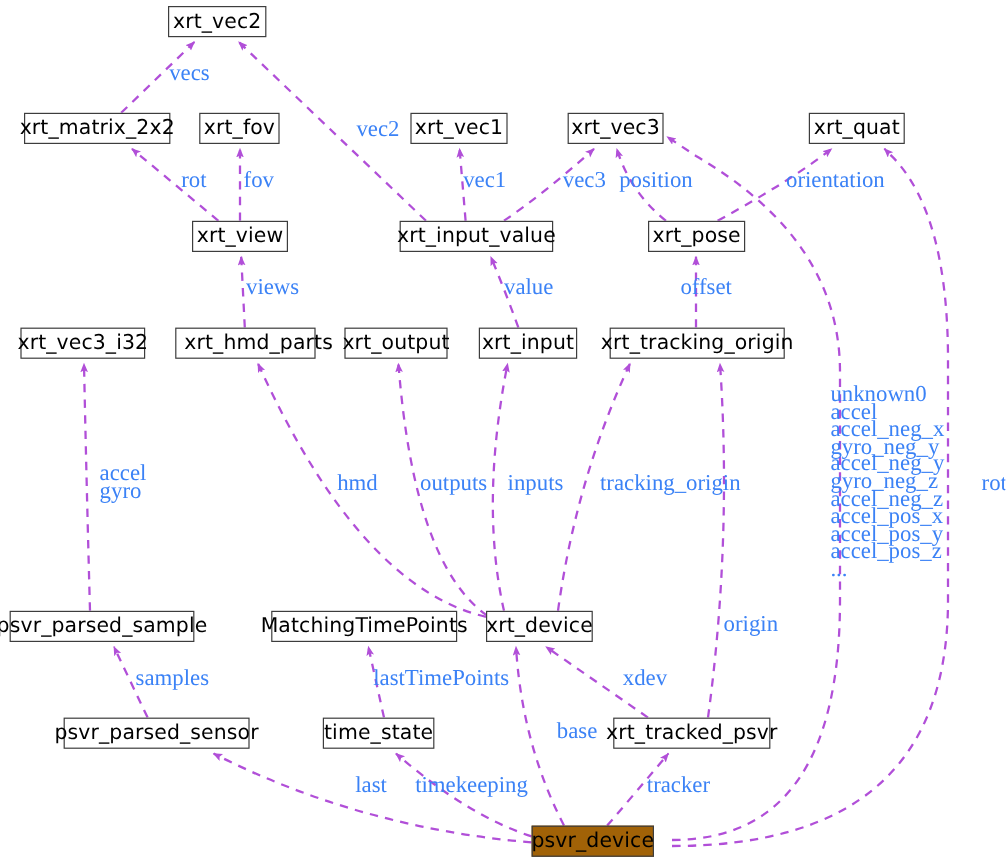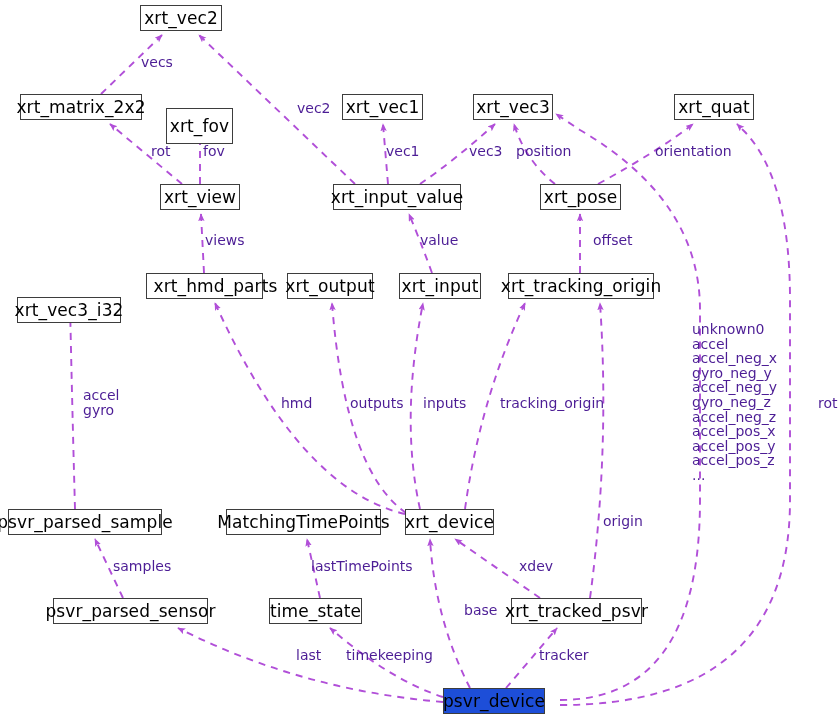--- a/index.html
+++ b/index.html
@@ -29,29 +29,30 @@
     color: #000000;
     font-size: 17px;
     line-height: 1;
     display: flex;
     align-items: center;
     justify-content: center;
     white-space: nowrap;
     letter-spacing: 0.1px;
   }
   .node.highlight {
-    background: #1d4ed8;
+    background: #a16207;
   }
   .elabel {
     position: absolute;
-    color: #4c1d95;
-    font-size: 14px;
+    color: #3b82f6;
+    font-size: 19px;
     line-height: 14.6px;
     white-space: pre;
     background: transparent;
+    font-family: Liberation Serif, serif;
   }
   .elabel.center { text-align: left; }
 </style>
 </head>
 <body>
 
 <div id="canvas">
 
   <svg id="edges" viewBox="0 0 838 720" xmlns="http://www.w3.org/2000/svg">
     <defs>
@@ -111,28 +112,28 @@
 
       <path d="M443,702 Q300,690 178,628"></path>
 
       <path d="M506,688 Q530,660 557,628"></path>
     </g>
   </svg>
 
   <div id="nodes">
       <div class="node" style="left: 140px; top: 5px; width: 82px; height: 26px;">xrt_vec2</div>
       <div class="node" style="left: 20px; top: 94px; width: 122px; height: 26px;">xrt_matrix_2x2</div>
-      <div class="node" style="left: 166px; top: 108px; width: 67px; height: 36px;">xrt_fov</div>
+      <div class="node" style="left: 166px; top: 94px; width: 67px; height: 26px;">xrt_fov</div>
       <div class="node" style="left: 342px; top: 94px; width: 81px; height: 26px;">xrt_vec1</div>
       <div class="node" style="left: 473px; top: 94px; width: 80px; height: 26px;">xrt_vec3</div>
       <div class="node" style="left: 674px; top: 94px; width: 80px; height: 26px;">xrt_quat</div>
       <div class="node" style="left: 160px; top: 184px; width: 80px; height: 26px;">xrt_view</div>
       <div class="node" style="left: 333px; top: 184px; width: 128px; height: 26px;">xrt_input_value</div>
       <div class="node" style="left: 540px; top: 184px; width: 81px; height: 26px;">xrt_pose</div>
-      <div class="node" style="left: 17px; top: 273px; width: 104px; height: 26px; margin-top: 24px;">xrt_vec3_i32</div>
+      <div class="node" style="left: 17px; top: 273px; width: 104px; height: 26px;">xrt_vec3_i32</div>
       <div class="node" style="left: 146px; top: 273px; width: 117px; height: 26px; padding-left: 22px;">xrt_hmd_parts</div>
       <div class="node" style="left: 287px; top: 273px; width: 86px; height: 26px;">xrt_output</div>
       <div class="node" style="left: 399px; top: 273px; width: 82px; height: 26px;">xrt_input</div>
       <div class="node" style="left: 508px; top: 273px; width: 146px; height: 26px;">xrt_tracking_origin</div>
       <div class="node" style="left: 8px; top: 509px; width: 154px; height: 26px;">psvr_parsed_sample</div>
       <div class="node" style="left: 226px; top: 509px; width: 155px; height: 26px;">MatchingTimePoints</div>
       <div class="node" style="left: 405px; top: 509px; width: 89px; height: 26px;">xrt_device</div>
       <div class="node" style="left: 53px; top: 598px; width: 155px; height: 26px;">psvr_parsed_sensor</div>
       <div class="node" style="left: 269px; top: 598px; width: 93px; height: 26px;">time_state</div>
       <div class="node" style="left: 511px; top: 598px; width: 131px; height: 26px; text-align: center;">xrt_tracked_psvr</div>
@@ -142,21 +143,21 @@
       <div class="elabel" style="left: 141px; top: 55px;">vecs</div>
       <div class="elabel" style="left: 297px; top: 101px;">vec2</div>
       <div class="elabel" style="left: 151px; top: 144px;">rot</div>
       <div class="elabel" style="left: 203px; top: 144px;">fov</div>
       <div class="elabel" style="left: 386px; top: 144px;">vec1</div>
       <div class="elabel" style="left: 469px; top: 144px;">vec3</div>
       <div class="elabel" style="left: 516px; top: 144px;">position</div>
       <div class="elabel" style="left: 655px; top: 144px;">orientation</div>
       <div class="elabel" style="left: 205px; top: 233px;">views</div>
       <div class="elabel" style="left: 420px; top: 233px;">value</div>
-      <div class="elabel" style="left: 593px; top: 233px;">offset</div>
+      <div class="elabel" style="left: 567px; top: 233px;">offset</div>
       <div class="elabel" style="left: 83px; top: 388px;">accel
 gyro</div>
       <div class="elabel" style="left: 281px; top: 396px;">hmd</div>
       <div class="elabel" style="left: 350px; top: 396px;">outputs</div>
       <div class="elabel" style="left: 423px; top: 396px;">inputs</div>
       <div class="elabel" style="left: 500px; top: 396px;">tracking_origin</div>
       <div class="elabel center" style="left: 692px; top: 322px;">unknown0
 accel
 accel_neg_x
 gyro_neg_y

